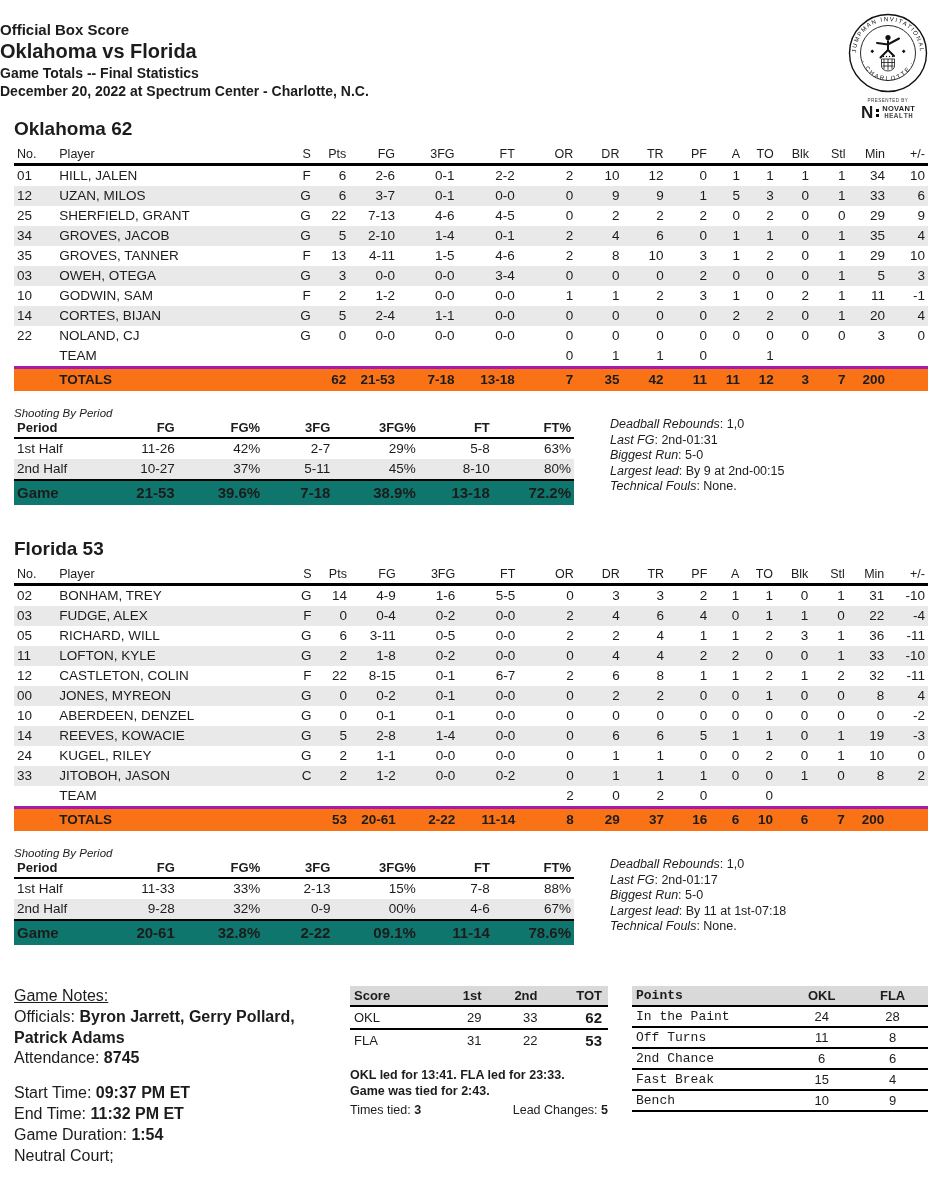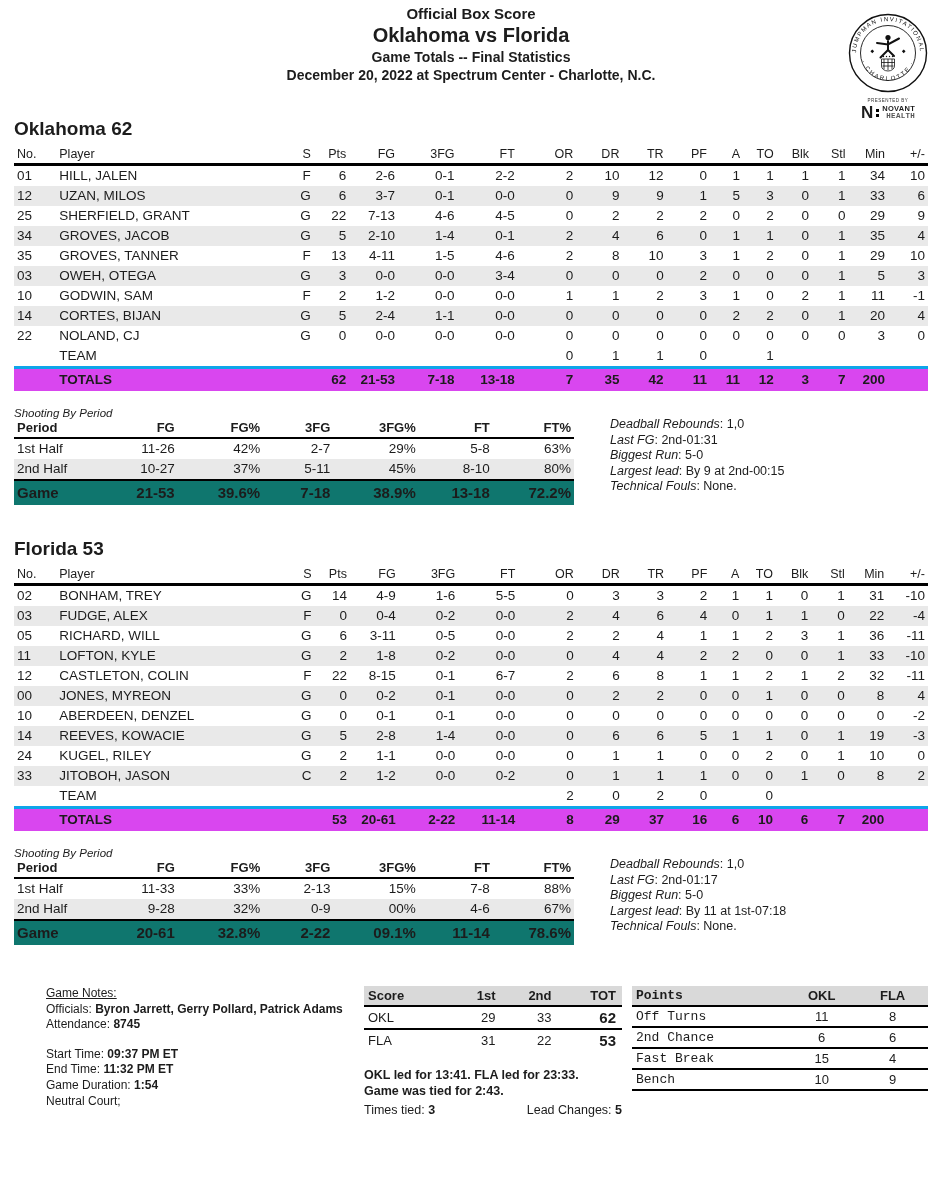--- a/index.html
+++ b/index.html
@@ -1,34 +1,34 @@
 <!DOCTYPE html>
 <html><head>
 <meta charset="utf-8">
 <style>
   html,body{margin:0;padding:0;background:#fff;}
   .page{
     position:relative;width:942px;height:1200px;background:#fff;overflow:hidden;
     font-family:"Liberation Sans",sans-serif;color:#1c1c1c;
   }
   
-  .hdr{position:absolute;top:4px;left:0;width:100%;text-align:center;font-weight:bold;line-height:1.28;}
+  .hdr{position:absolute;top:20px;left:0;width:100%;font-weight:bold;line-height:1.28;}
   .hdr .l1{font-size:15px;}
   .hdr .l2{font-size:20px;}
   .hdr .l3{font-size:14px;}
   .hdr .l4{font-size:14px;}
   
   .logo{position:absolute;top:12px;right:6px;width:96px;text-align:center;}
   .logo svg{display:block;margin:0 auto;}
   .presented{font-size:4.5px;letter-spacing:.5px;color:#333;margin-top:4px;}
   .novant{display:flex;align-items:center;justify-content:center;gap:3px;margin-top:1px;}
   .novant .nmark{font-size:17px;font-weight:bold;line-height:1;}
   .novant .ncolon{display:flex;flex-direction:column;gap:2px;}
   .novant .ncolon i{width:3px;height:3px;background:#000;display:block;}
-  .novant .ntext{text-align:right;font-weight:bold;font-size:7.5px;line-height:1.05;letter-spacing:.3px;}
+  .novant .ntext{text-align:center;font-weight:bold;font-size:7.5px;line-height:1.05;letter-spacing:.3px;}
   .novant .ntext .nh2{color:#555;font-family:Liberation Mono, monospace;}
   
   #teams-host{position:absolute;top:118px;left:14px;width:914px;}
   .team-section + .team-section{margin-top:33px;}
   .team-title{font-size:19px;font-weight:bold;margin:0 0 6px 0;}
   table{border-collapse:collapse;}
   .box{width:914px;font-size:13.5px;}
   .box th{font-weight:normal;font-size:12.5px;text-align:right;padding:1px 3px 2px 3px;border-bottom:3px solid #000;}
   .box td{text-align:right;padding:2px 3px 3px 3px;}
   .box th:nth-child(1),.box td:nth-child(1),
@@ -44,21 +44,21 @@
   .box th:nth-child(9){width:45px}
   .box th:nth-child(10){width:43px}
   .box th:nth-child(11){width:42px}
   .box th:nth-child(12){width:30px}
   .box th:nth-child(13){width:30px}
   .box th:nth-child(14){width:32px}
   .box th:nth-child(15){width:34px}
   .box th:nth-child(16){width:36px}
   .box th:nth-child(17){width:38px}
   tr.shaded{background:#e9e9e9;}
-  tr.totals{background:#d946ef;font-weight:bold;border-top:3px solid #0ea5e9;}
+  tr.totals{background:#f97316;font-weight:bold;border-top:3px solid #a21caf;}
   tr.totals td{padding-top:3px;padding-bottom:4px;}
   
   .under-row{display:flex;margin-top:16px;}
   .shoot-wrap{width:560px;}
   .sbp-label{font-style:italic;font-size:11.5px;margin-bottom:1px;}
   .shoot{width:560px;font-size:13.5px;}
   .shoot th{font-weight:bold;font-size:13px;text-align:right;padding:0 3px 2px 3px;border-bottom:2.5px solid #000;}
   .shoot td{text-align:right;padding:2px 3px 3px 3px;}
   .shoot th:first-child,.shoot td:first-child{text-align:left;}
   .shoot th:nth-child(1){width:90px}
@@ -67,21 +67,21 @@
   .shoot th:nth-child(4){width:70px}
   .shoot th:nth-child(5){width:85px}
   .shoot th:nth-child(6){width:75px}
   .shoot th:nth-child(7){width:80px}
   tr.game{background:#0f766e;font-weight:bold;font-size:15px;border-top:2.5px solid #000;}
   tr.game td{padding-top:3px;padding-bottom:4px;}
   .team-notes{margin-left:36px;font-size:12.5px;line-height:1.24;padding-top:10px;}
   .team-notes i{}
   
   .footer{position:absolute;top:986px;left:14px;width:914px;display:flex;}
-  .gn-col{width:336px;font-size:12px;line-height:1.3;margin-left:32px;}
+  .gn-col{width:336px;font-size:16px;line-height:1.3;}
   .gn-title{text-decoration:underline;}
   .gn-gap{height:14px;}
   .score-col{width:272px;}
   .score{width:258px;font-size:13px;}
   .score th{background:#d9d9d9;font-weight:bold;text-align:right;padding:2px 6px 2px 4px;border-bottom:2.5px solid #000;}
   .score td{text-align:right;padding:2px 6px 2px 4px;}
   .score th:first-child,.score td:first-child{text-align:left;}
   .score th:nth-child(1){width:82px}
   .score th:nth-child(2){width:52px}
   .score th:nth-child(3){width:52px}
@@ -819,20 +819,25 @@
       <table class="points">
         <thead>
             <tr id="points-head-row">
               <th>Points</th>
               <th>OKL</th>
               <th>FLA</th>
             </tr>
           </thead>
         <tbody id="points-body">
             <tr class="line">
+              <td>In the Paint</td>
+              <td>24</td>
+              <td>28</td>
+            </tr>
+            <tr class="line">
               <td>Off Turns</td>
               <td>11</td>
               <td>8</td>
             </tr>
             <tr class="line">
               <td>2nd Chance</td>
               <td>6</td>
               <td>6</td>
             </tr>
             <tr class="line">

